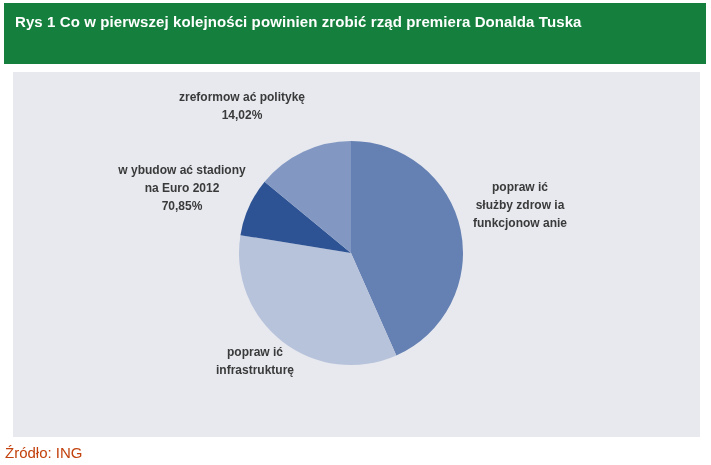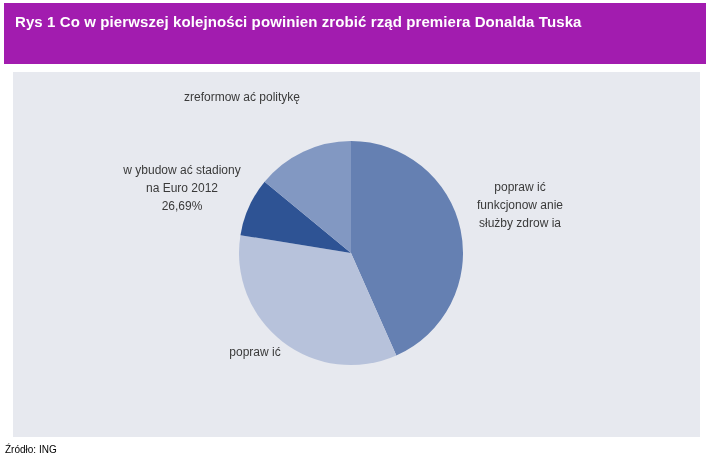--- a/index.html
+++ b/index.html
@@ -2,46 +2,47 @@
 <html><head>
 <meta charset="utf-8">
 <style>
   * { margin:0; padding:0; box-sizing:border-box; }
   html,body { width:711px; height:465px; background:#ffffff; overflow:hidden;
               font-family:"Liberation Sans", sans-serif; }
   .stage { position:relative; width:711px; height:465px; background:#ffffff; }
 
   .title-bar {
     position:absolute; left:4px; top:3px; width:702px; height:61px;
-    background:#a21caf; color:#ffffff;
+    background:#15803d; color:#ffffff;
     padding:8px 60px 8px 11px;
   }
   .title-bar h1 {
     font-size:15px; font-weight:bold; line-height:21px; letter-spacing:0.1px;
     max-width:610px;
   }
 
   .chart-panel {
     position:absolute; left:13px; top:72px; width:687px; height:365px;
     background:#E7E9EF;
+    font-weight:bold;
   }
   .pie-svg { position:absolute; left:0; top:0; width:687px; height:365px; }
 
   .slice-label {
     position:absolute; text-align:center;
     font-size:12px; line-height:18px; color:#3A3A3A;
   }
   .lbl-energy   { left:129px; top:16px;  width:200px; }
   .lbl-stadiony { left:84px;  top:89px;  width:170px; }
   .lbl-zdrowie  { left:417px; top:106px; width:180px; }
   .lbl-infra    { left:132px; top:271px; width:220px; }
 
   .source-line {
     position:absolute; left:5px; top:444px;
-    font-size:10px; color:#000000;
+    font-size:15px; color:#c2410c;
   }
 </style>
 </head>
 <body>
 
 <div class="stage">
 
   <div class="title-bar">
     <h1>Rys 1 Co w pierwszej kolejności powinien zrobić rząd premiera Donalda Tuska</h1>
   </div>
@@ -50,35 +51,37 @@
 
     <svg class="pie-svg" viewBox="0 0 687 365" xmlns="http://www.w3.org/2000/svg">
         <path d="M 338 181 L 338.00 69.00 A 112 112 0 0 1 383.32 283.42 Z" fill="#6580B2"></path>
         <path d="M 338 181 L 383.32 283.42 A 112 112 0 0 1 227.43 163.13 Z" fill="#B7C2DB"></path>
         <path d="M 338 181 L 227.43 163.13 A 112 112 0 0 1 251.61 109.72 Z" fill="#2E5394"></path>
         <path d="M 338 181 L 251.61 109.72 A 112 112 0 0 1 338.00 69.00 Z" fill="#8298C2"></path>
       </svg>
 
     <div class="slice-label lbl-energy">
       <div>zreformow ać politykę</div>
+      <div>14,02%</div>
     </div>
 
     <div class="slice-label lbl-stadiony">
       <div>w ybudow ać stadiony</div>
       <div>na Euro 2012</div>
-      <div>26,69%</div>
+      <div>70,85%</div>
     </div>
 
     <div class="slice-label lbl-zdrowie">
       <div>popraw ić</div>
+      <div>służby zdrow ia</div>
       <div>funkcjonow anie</div>
-      <div>służby zdrow ia</div>
     </div>
 
     <div class="slice-label lbl-infra">
       <div>popraw ić</div>
+      <div>infrastrukturę</div>
     </div>
 
   </div>
 
   <div class="source-line">Źródło: ING</div>
 
 </div>
 
 </body></html>

